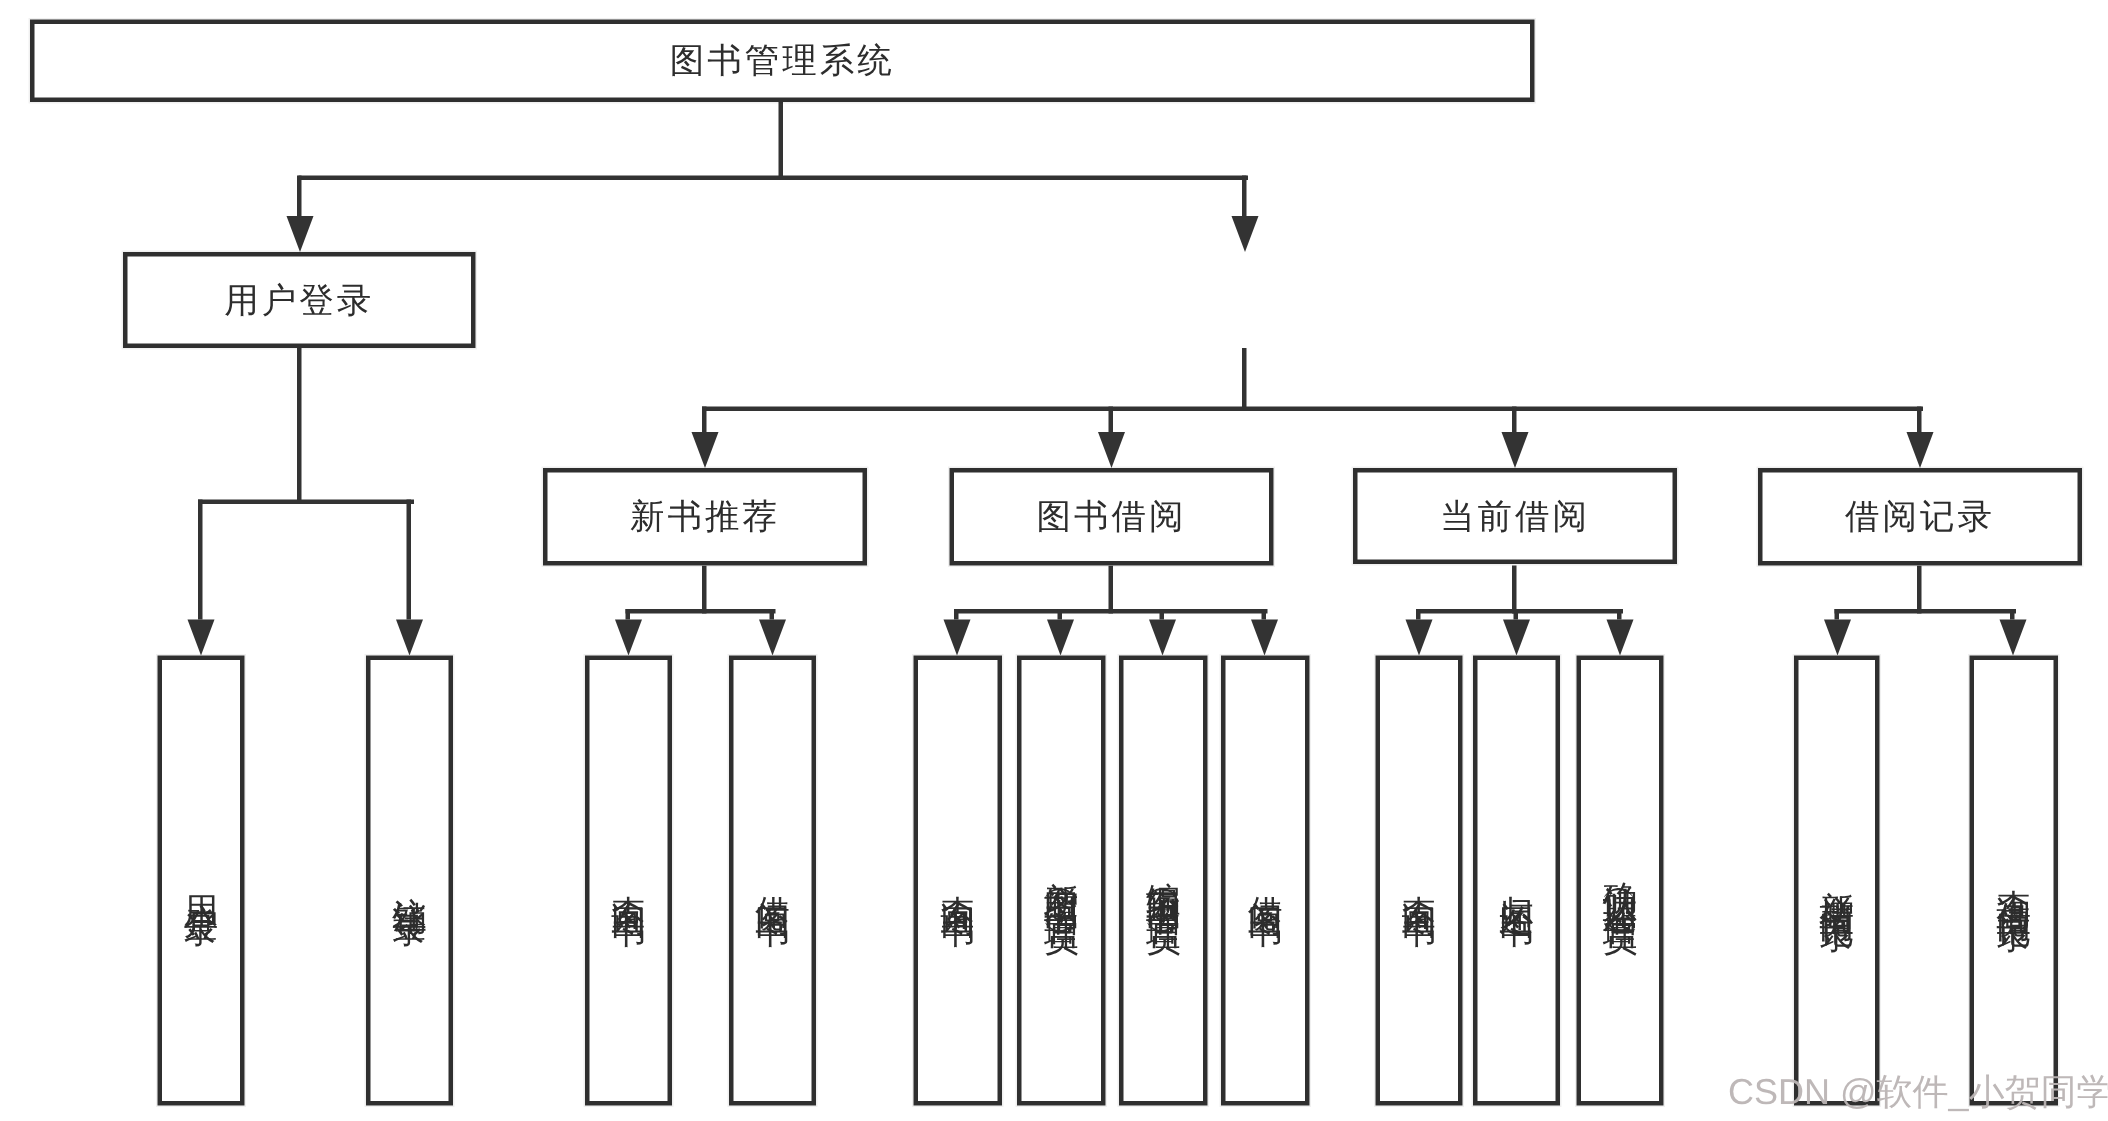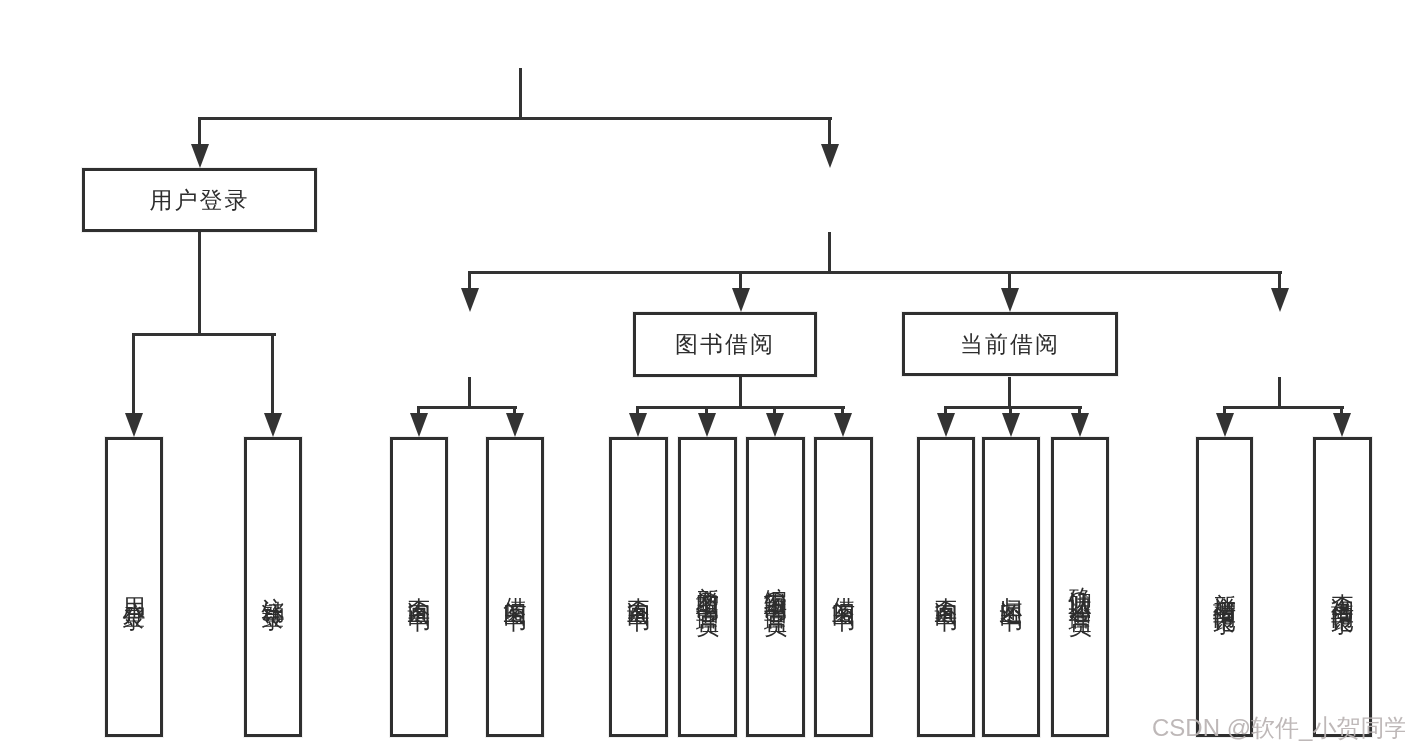--- a/index.html
+++ b/index.html
@@ -77,30 +77,39 @@
   <div class="vline" style="left:1078px;top:406px;height:7px"></div>
   <div class="arr" style="left:1071px;top:413px"></div>
 
   <div class="vline" style="left:1278px;top:377px;height:32px"></div>
   <div class="hline" style="left:1223px;top:406px;width:121px"></div>
   <div class="vline" style="left:1223px;top:406px;height:7px"></div>
   <div class="arr" style="left:1216px;top:413px"></div>
   <div class="vline" style="left:1340px;top:406px;height:7px"></div>
   <div class="arr" style="left:1333px;top:413px"></div>
 
+  <div class="box hbox" style="left:20px;top:13px;width:1003px;height:55px">
+    <span>图书管理系统</span>
+  </div>
 
   <div class="box hbox" style="left:82px;top:168px;width:235px;height:64px">
     <span>用户登录</span>
   </div>
 
-  <div class="box hbox" style="left:633px;top:312px;width:184px;height:65px">
+  <div class="box hbox" style="left:362px;top:312px;width:216px;height:65px">
+    <span>新书推荐</span>
+  </div>
+  <div class="box hbox" style="left:633px;top:312px;width:216px;height:65px">
     <span>图书借阅</span>
   </div>
   <div class="box hbox" style="left:902px;top:312px;width:216px;height:64px">
     <span>当前借阅</span>
+  </div>
+  <div class="box hbox" style="left:1172px;top:312px;width:216px;height:65px">
+    <span>借阅记录</span>
   </div>
 
   <div class="box vbox" style="left:105px;top:437px;width:58px;height:300px">
     <span class="vtext">用户登录</span>
   </div>
   <div class="box vbox" style="left:244px;top:437px;width:58px;height:300px">
     <span class="vtext">注销登录</span>
   </div>
 
   <div class="box vbox" style="left:390px;top:437px;width:58px;height:300px">

